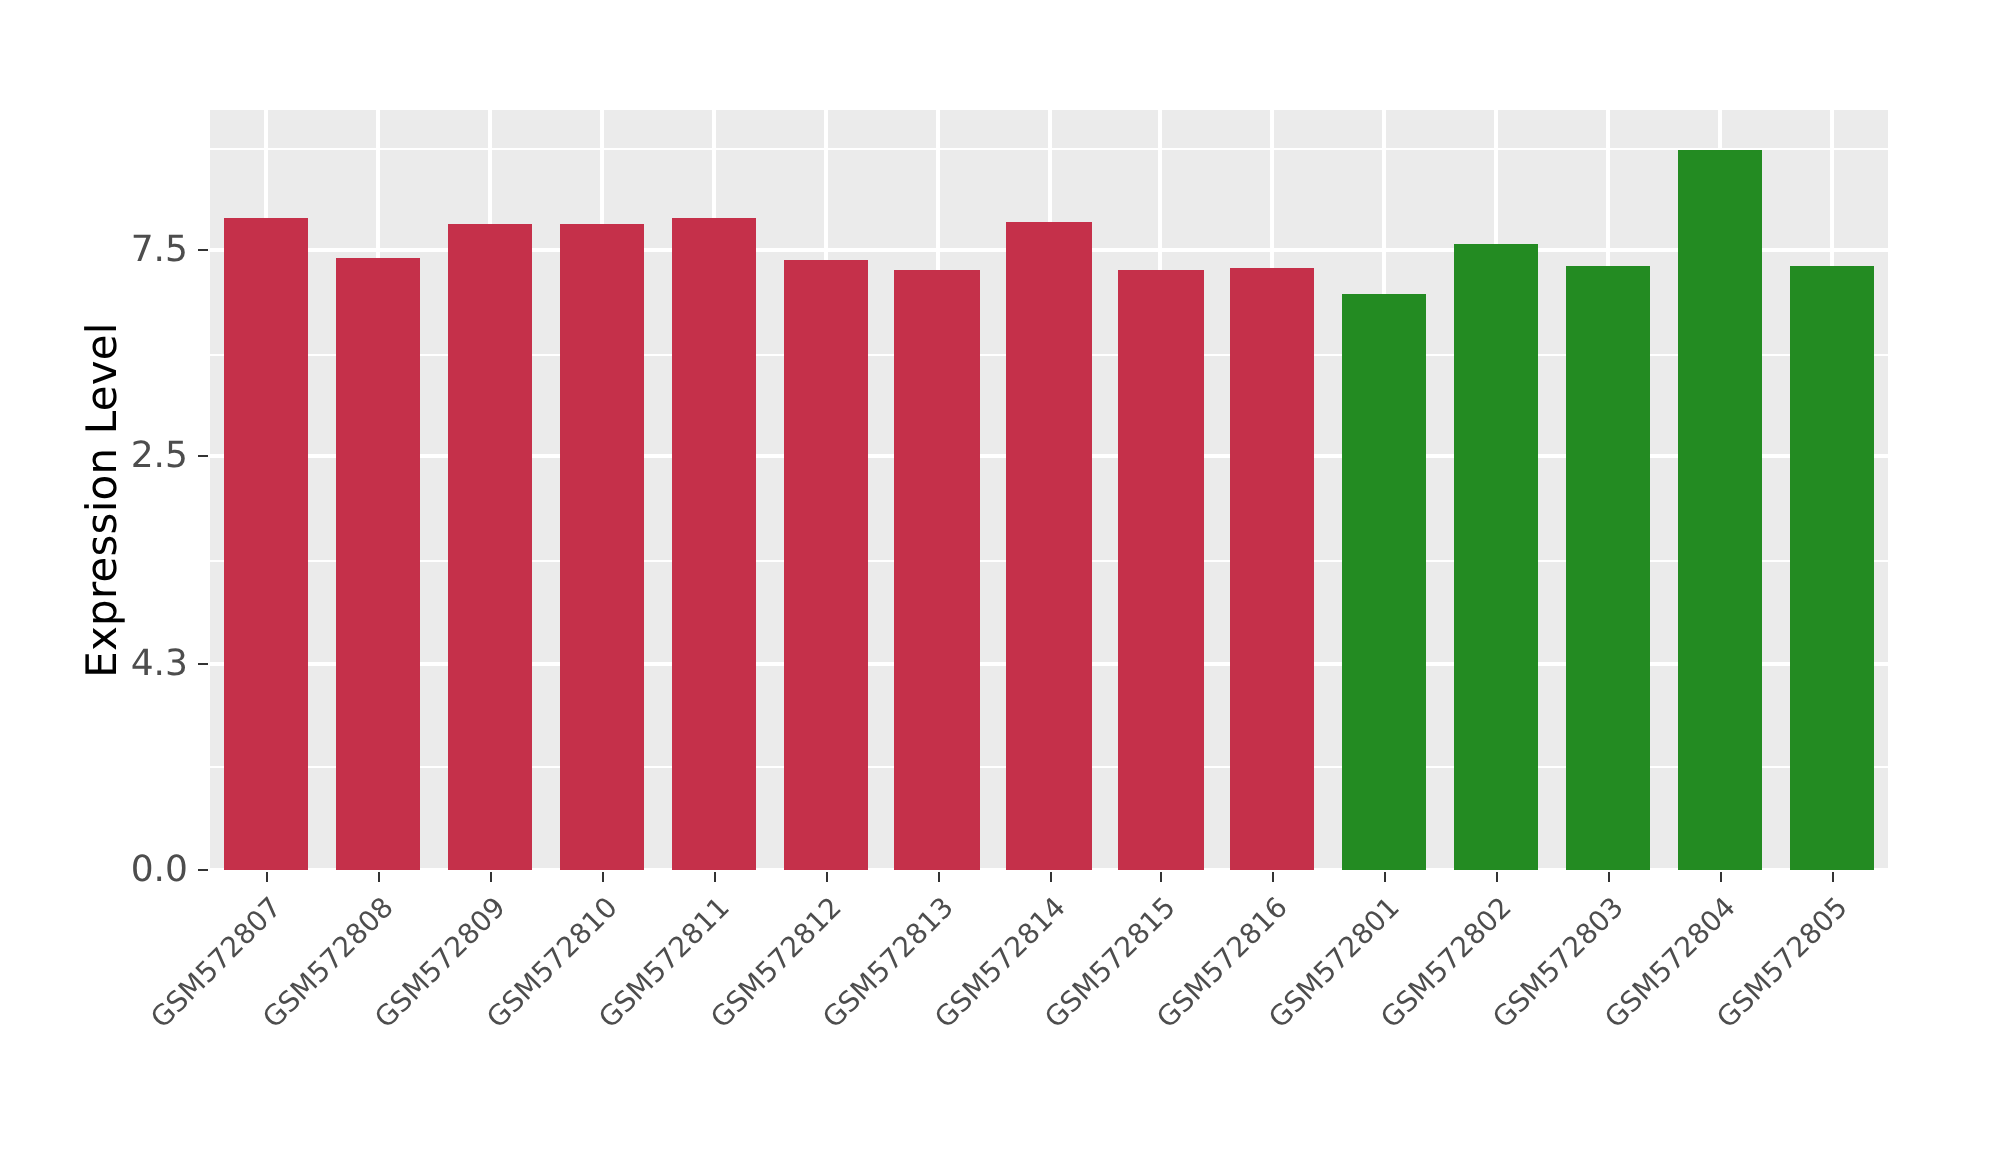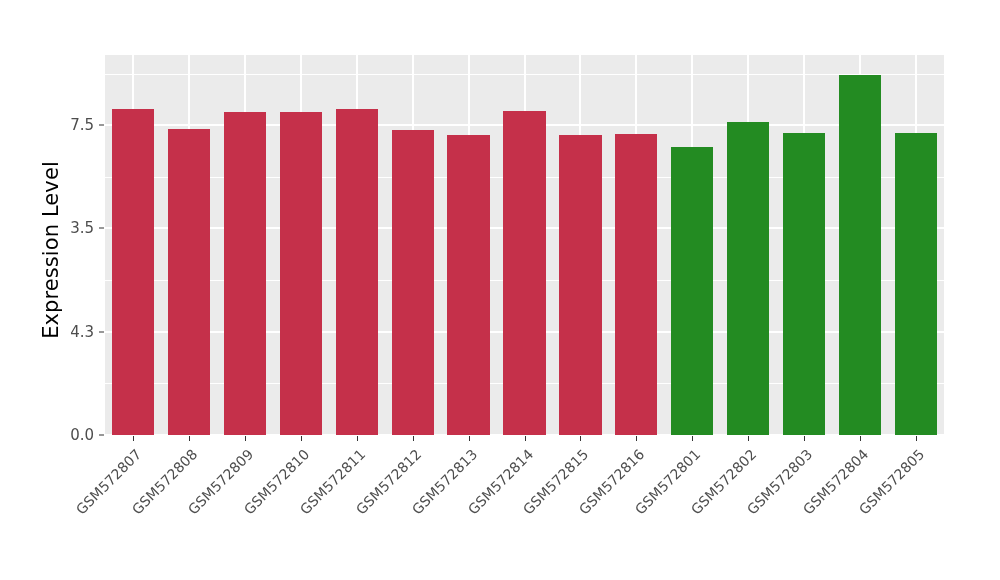--- a/index.html
+++ b/index.html
@@ -39,21 +39,21 @@
     color: #000000;
     letter-spacing: 0.1px;
     white-space: nowrap;
   }
 
   
   .y-tick-label {
     position: absolute;
     right: 0;
     transform: translateY(-50%);
-    font-size: 15px;
+    font-size: 18px;
     color: #4d4d4d;
     text-align: right;
     white-space: nowrap;
   }
   #y-tick-labels {
     position: absolute;
     left: 0px;
     top: 0px;
     width: 94px;
     height: 580px;
@@ -120,21 +120,21 @@
 </head>
 <body>
 
 <div id="chart-root">
 
   <div class="y-axis-title">Expression Level</div>
 
   <div id="y-tick-labels">
       <div class="y-tick-label" style="top: 435px;">0.0</div>
       <div class="y-tick-label" style="top: 331.739px;">4.3</div>
-      <div class="y-tick-label" style="top: 228.478px;">3.5</div>
+      <div class="y-tick-label" style="top: 228.478px;">2.5</div>
       <div class="y-tick-label" style="top: 125.217px;">7.5</div>
     </div>
   <div id="y-tick-marks">
       <div class="y-tick-mark" style="top: 435px;"></div>
       <div class="y-tick-mark" style="top: 331.739px;"></div>
       <div class="y-tick-mark" style="top: 228.478px;"></div>
       <div class="y-tick-mark" style="top: 125.217px;"></div>
     </div>
 
   <div id="panel">

